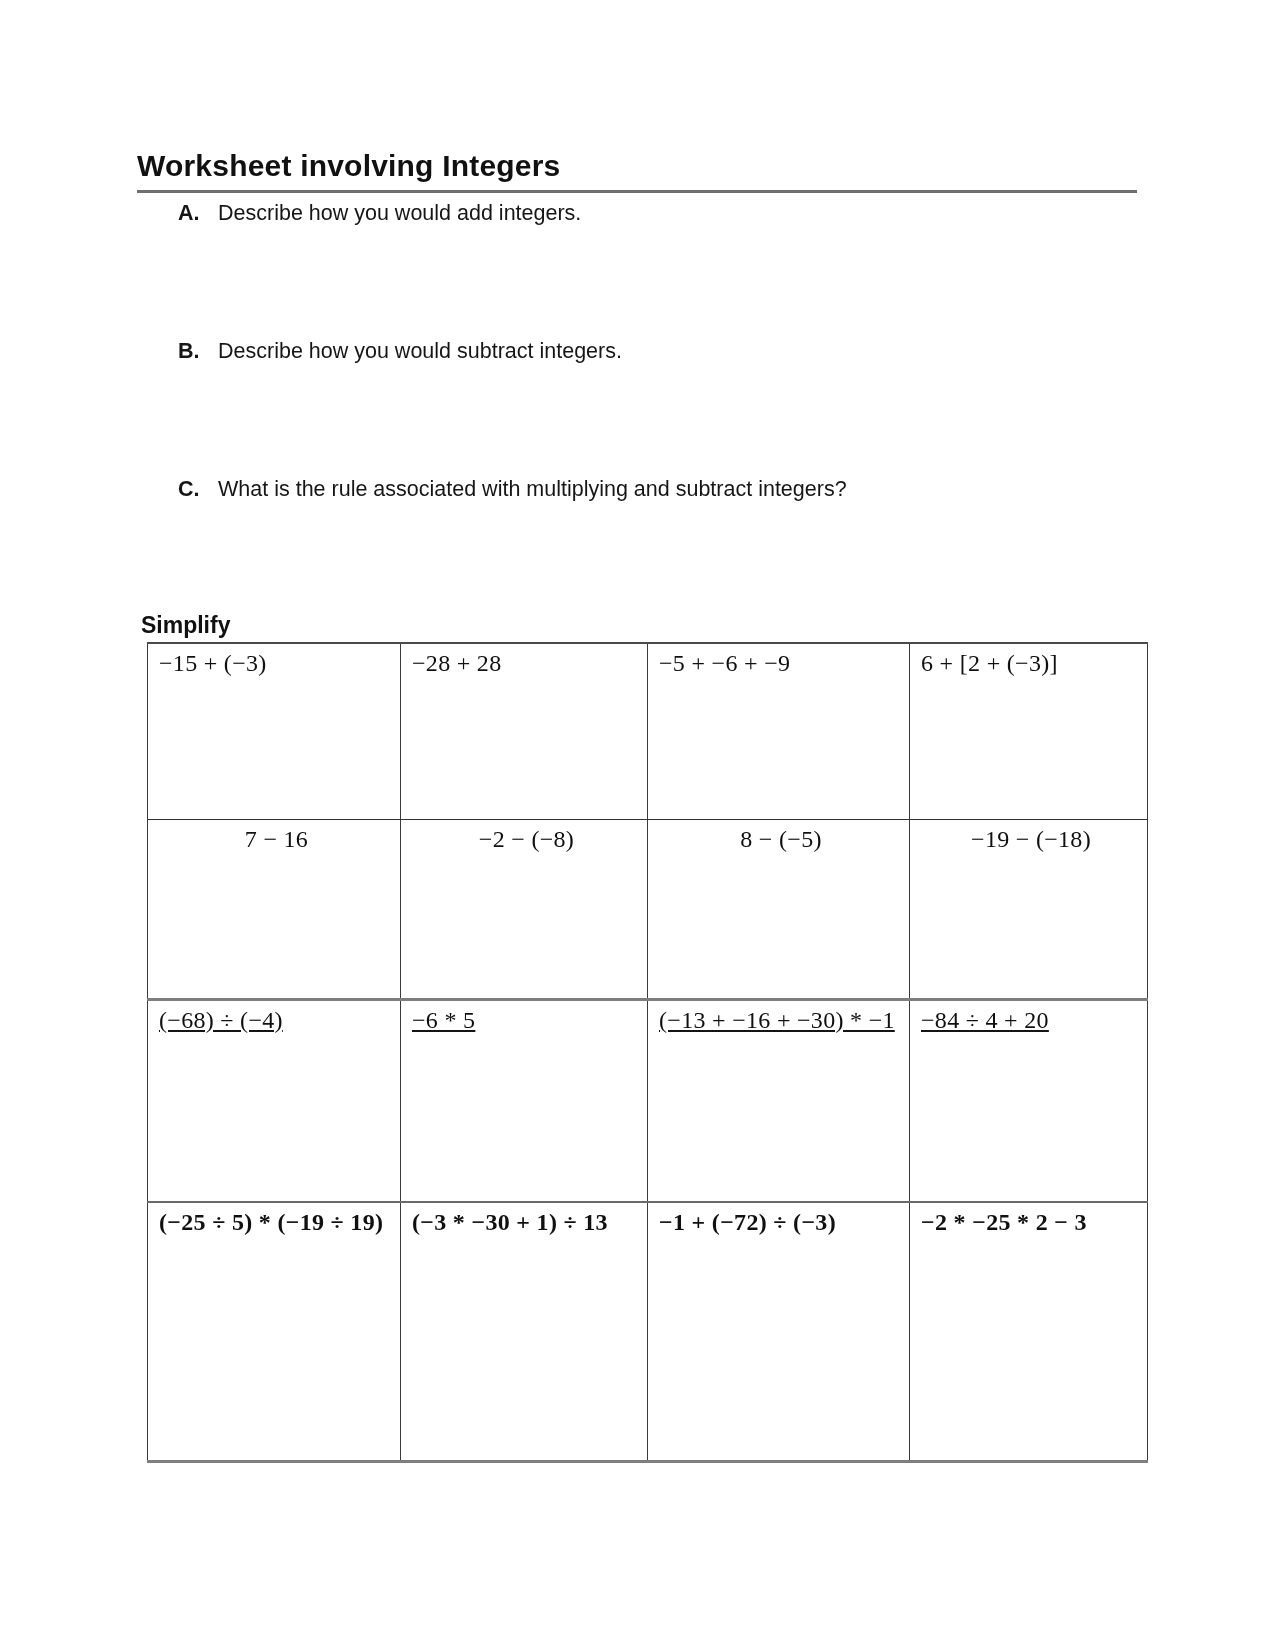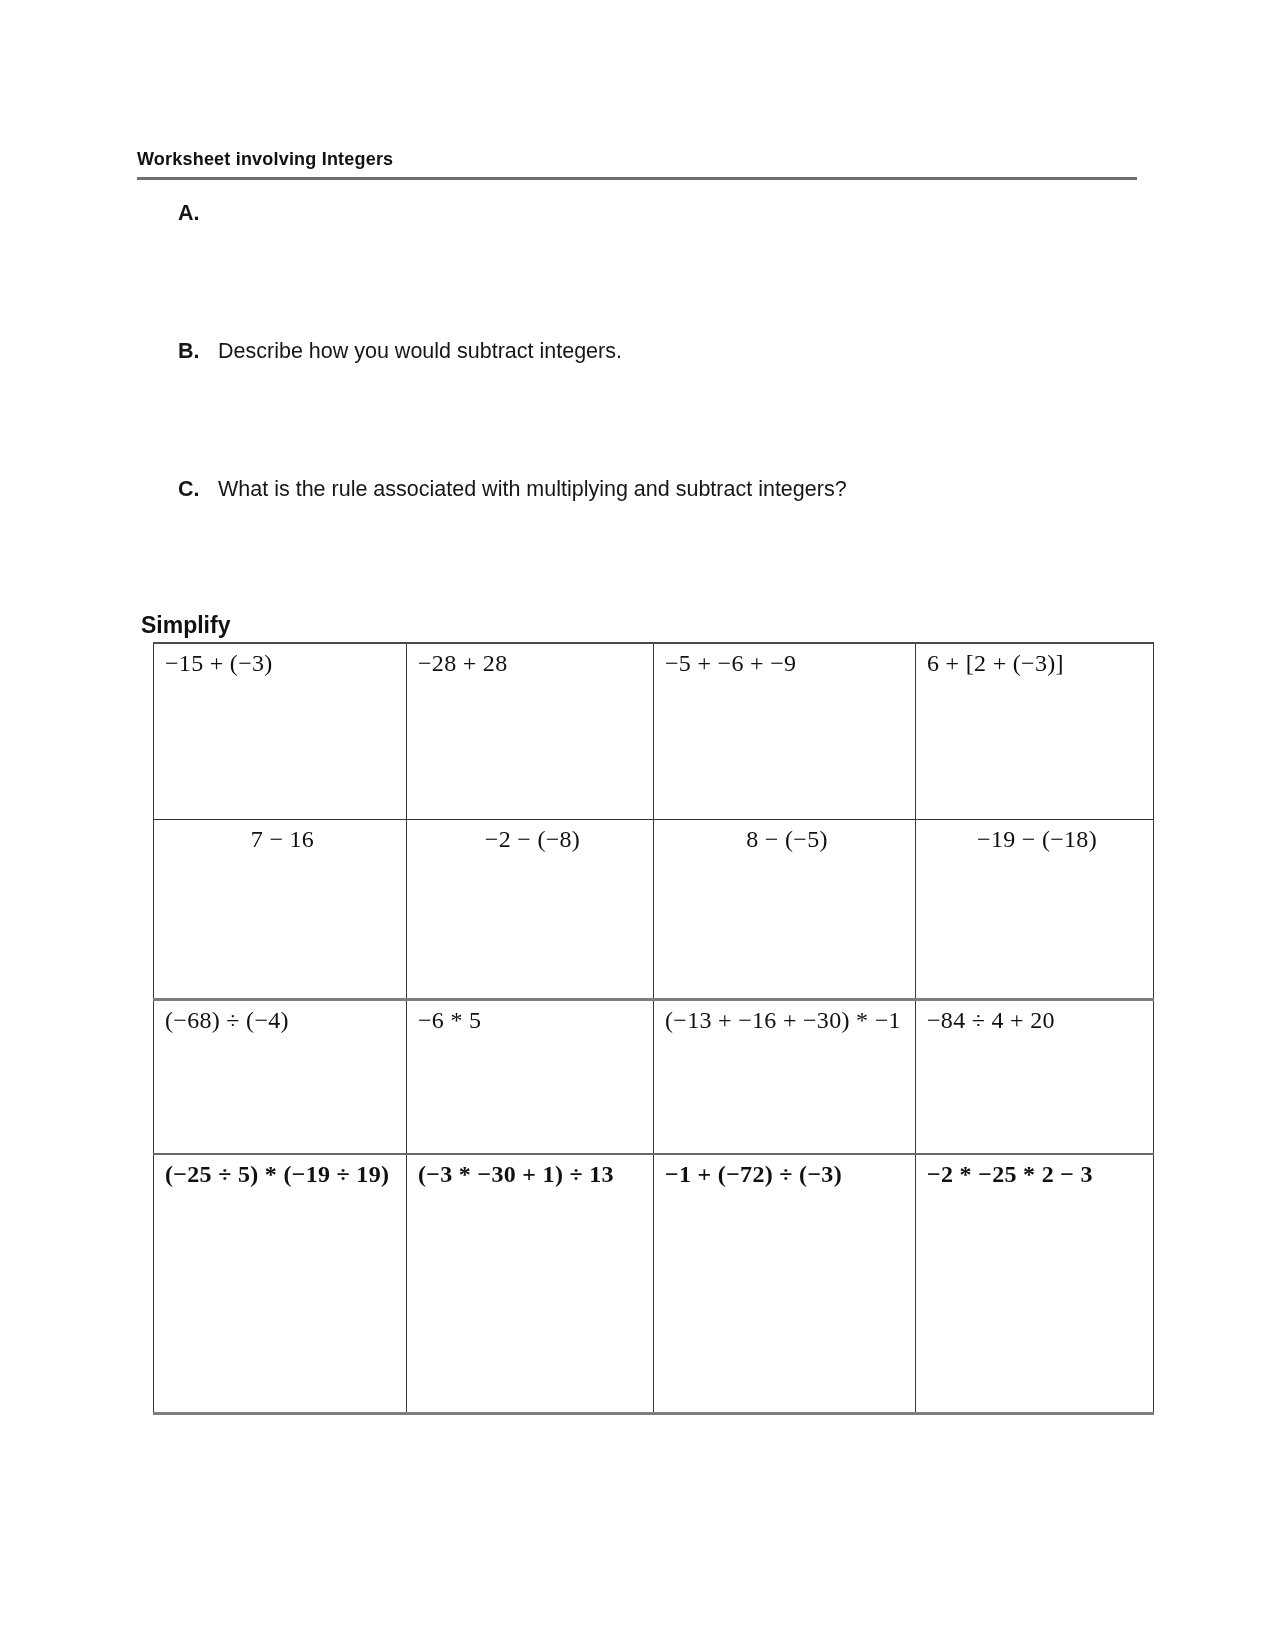--- a/index.html
+++ b/index.html
@@ -21,21 +21,21 @@
   
   .title-block {
     position: absolute;
     left: 137px;
     top: 149px;
     width: 1000px;
     border-bottom: 3px solid #6f6f6f;
     padding-bottom: 7px;
   }
   .title-block h1 {
-    font-size: 18px;
+    font-size: 30px;
     font-weight: bold;
     letter-spacing: 0.2px;
     color: #111111;
   }
   
   .question {
     position: absolute;
     left: 178px;
     width: 940px;
     font-size: 21.5px;
@@ -56,21 +56,21 @@
     position: absolute;
     left: 141px;
     top: 612px;
     font-size: 23px;
     font-weight: bold;
     color: #111111;
   }
   
   table.simplify-table {
     position: absolute;
-    left: 153px;
+    left: 147px;
     top: 642px;
     width: 1000px;
     border-collapse: collapse;
     table-layout: fixed;
     border-top: 2px solid #4a4a4a;
     border-left: 1px solid #3a3a3a;
     border-right: 1px solid #3a3a3a;
     border-bottom: 3px solid #7e7e7e;
     border-radius: 31px;
   }
@@ -81,34 +81,35 @@
     padding: 6px 6px 0 11px;
     font-family: "Liberation Serif", "DejaVu Serif", serif;
     font-size: 24px;
     letter-spacing: 0.3px;
     color: #101010;
     overflow: hidden;
     white-space: nowrap;
   }
   tr.row-1 { height: 176px; border-bottom: 1px solid #333333; }
   tr.row-2 { height: 180px; border-bottom: 3px solid #7e7e7e; text-align: center; }
-  tr.row-3 { height: 155px; border-bottom: 2px solid #6a6a6a; }
+  tr.row-3 { height: 203px; border-bottom: 2px solid #6a6a6a; text-decoration: underline; }
   tr.row-4 { height: 259px; font-weight: bold; }
 </style>
 </head>
 <body>
 
 <div class="page">
 
   <div class="title-block">
     <h1>Worksheet involving Integers</h1>
   </div>
 
   <div class="question q-a">
     <span class="q-label">A.</span>
+    <span class="q-text">Describe how you would add integers.</span>
   </div>
 
   <div class="question q-b">
     <span class="q-label">B.</span>
     <span class="q-text">Describe how you would subtract integers.</span>
   </div>
 
   <div class="question q-c">
     <span class="q-label">C.</span>
     <span class="q-text">What is the rule associated with multiplying and subtract integers?</span>

